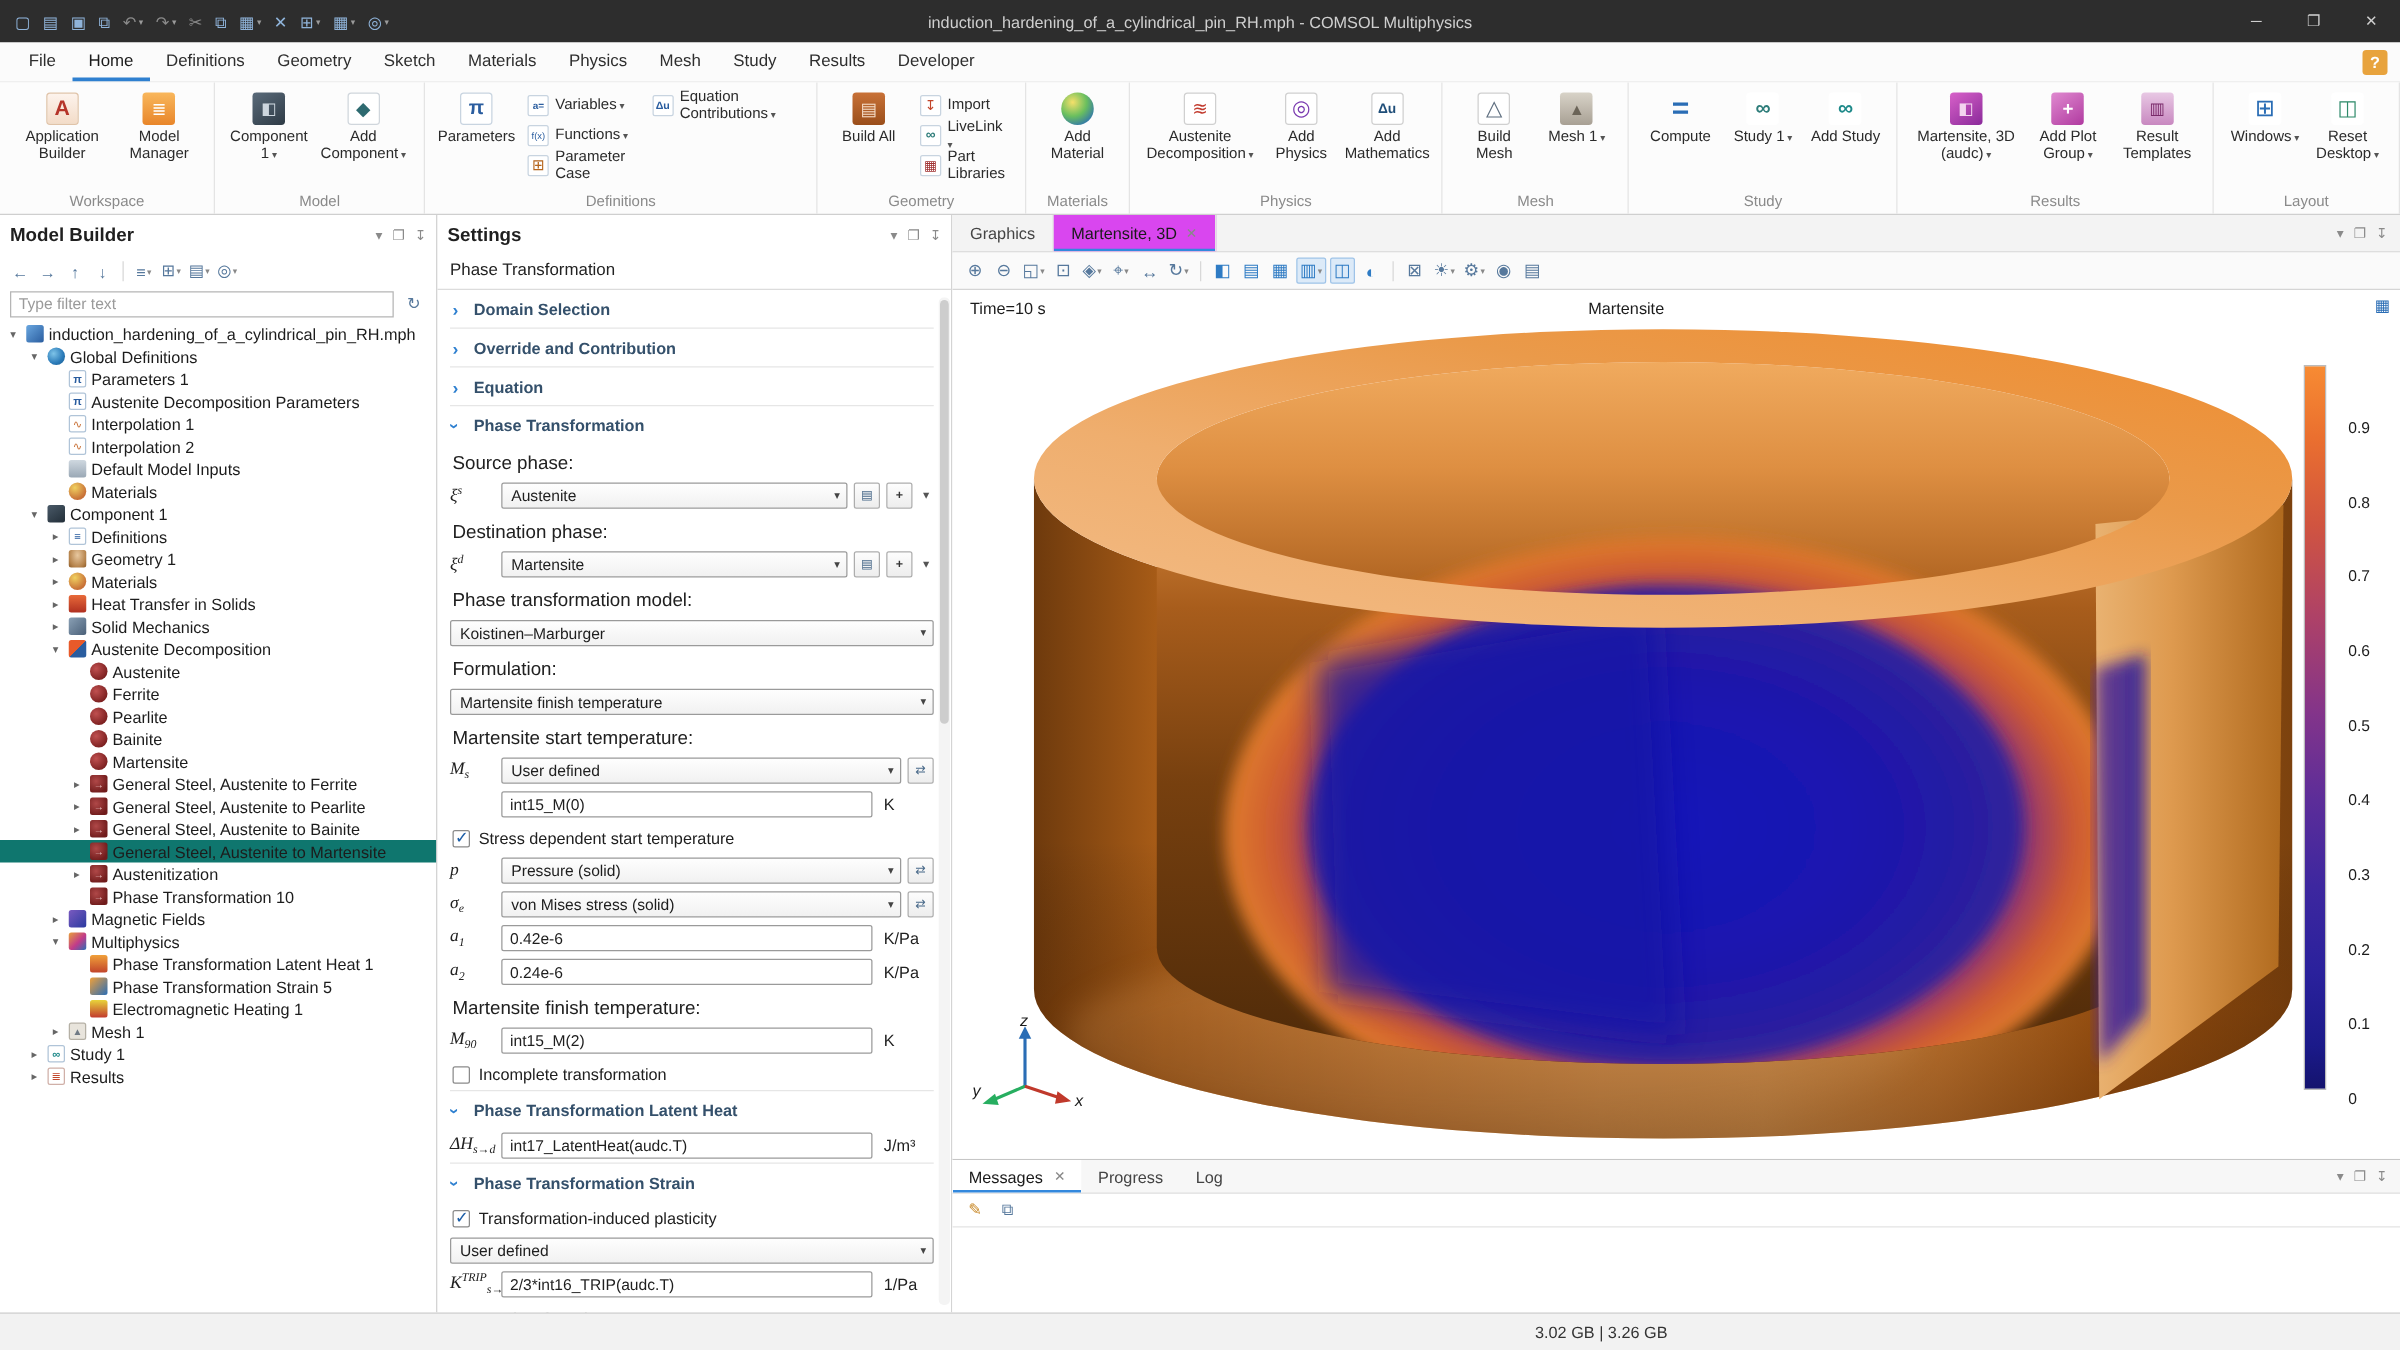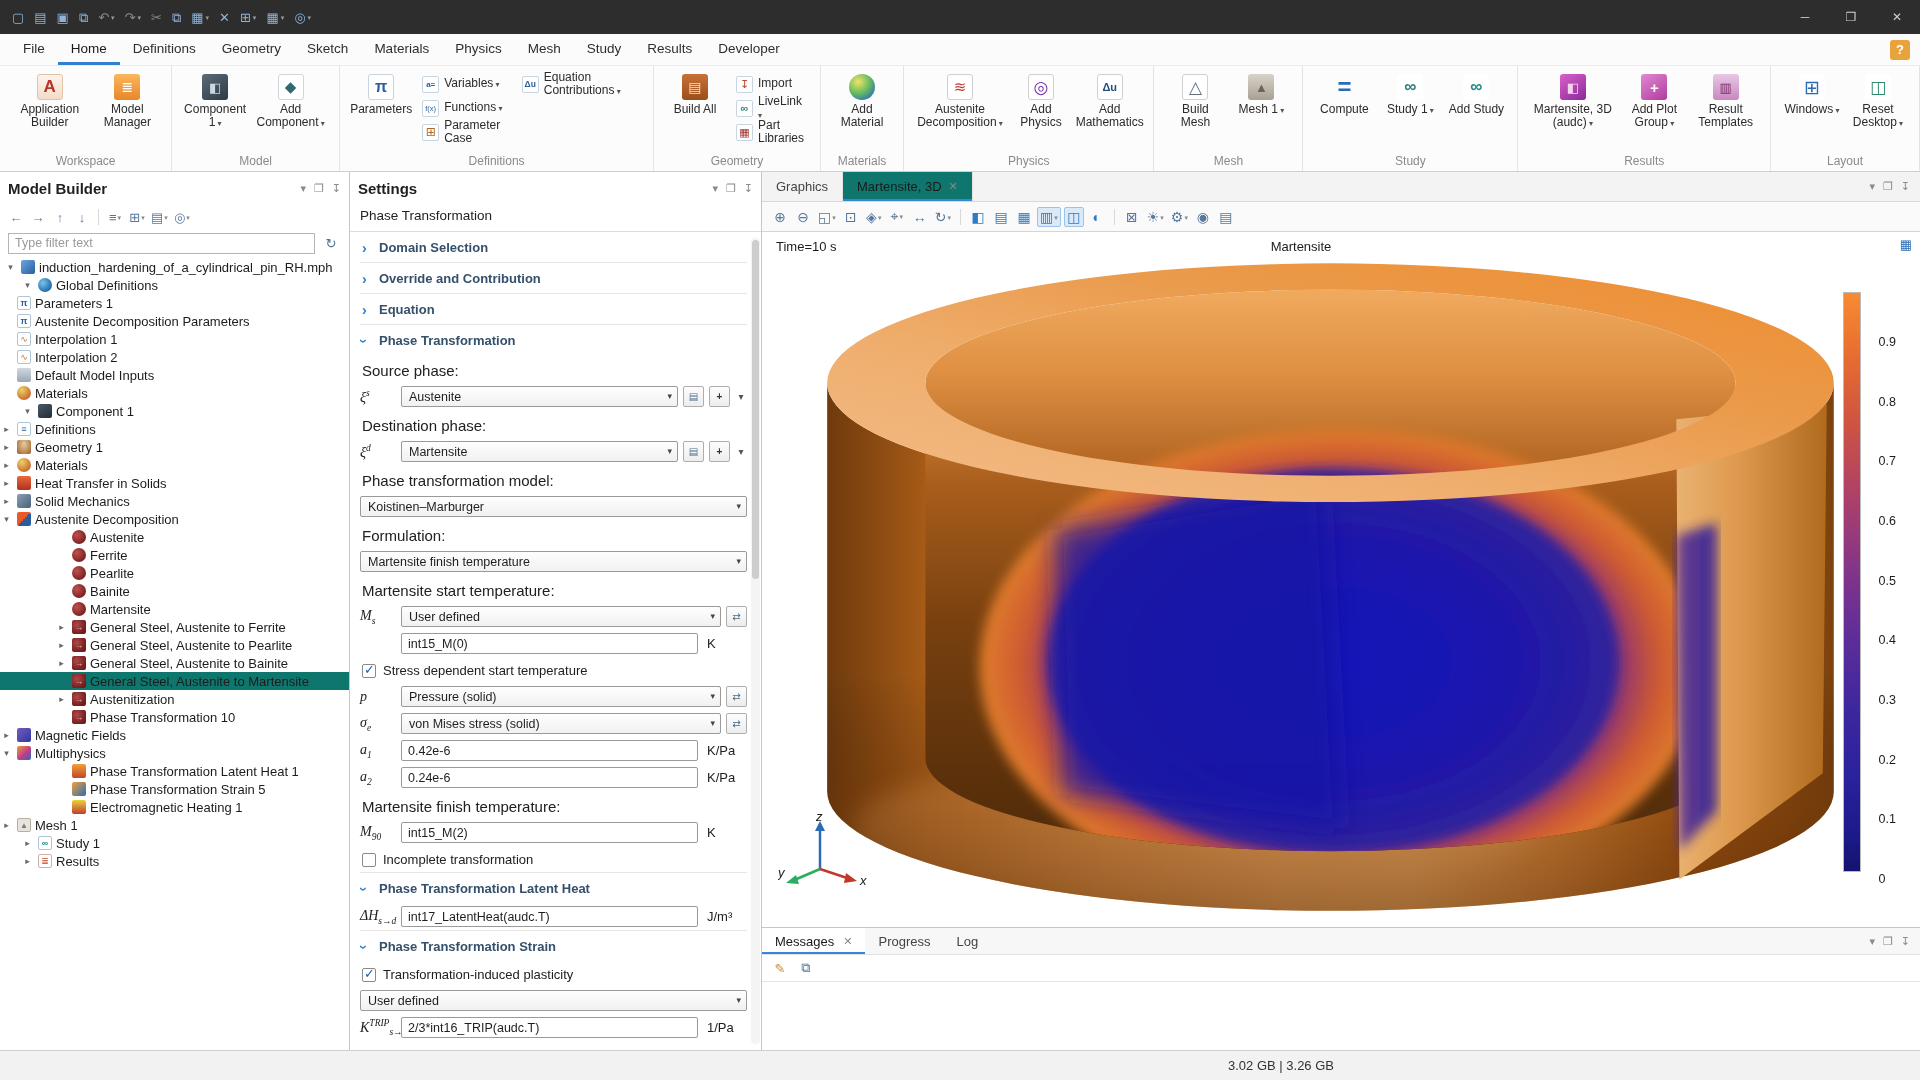--- a/index.html
+++ b/index.html
@@ -83,21 +83,21 @@
   .tico[data-sep="true"] { min-width:1px; width:1px; height:16px; background:#d8d8d8; padding:0; margin:0 4px; }
   .filterrow { height:26px; display:flex; align-items:center; gap:6px; padding:0 8px; flex:none; }
   .filterrow input { flex:1; height:21px; border:1px solid #b5b5b5; font-size:12.5px; padding:0 6px; color:#333; font-family:inherit; }
   .filterrow input::placeholder { color:#9a9a9a; }
 
   
   .tree { flex:1; overflow:hidden; padding-top:2px; }
   .tree-row { display:flex; align-items:center; height:18px; gap:4px; cursor:default; white-space:nowrap; }
   .tree-row[data-depth="0"] { padding-left:4px; }
   .tree-row[data-depth="1"] { padding-left:21px; }
-  .tree-row[data-depth="2"] { }
+  .tree-row[data-depth="2"] { padding-left:38px; }
   .tree-row[data-depth="3"] { padding-left:55px; }
   .tree-row[data-selected="true"] { background:#0f766e; }
   .arrow { width:13px; text-align:center; flex:none; font-size:9px; color:#666; }
   .tree-row[data-arrow="closed"] .arrow::before { content:"▸"; }
   .tree-row[data-arrow="open"] .arrow::before { content:"▾"; }
   .ni { width:14px; height:14px; border-radius:2px; display:inline-flex; align-items:center; justify-content:center; font-size:9px; flex:none; }
   .tree-label { font-size:13px; color:#1c1c1c; }
   [data-icon="mph"] .ni { background:linear-gradient(135deg,#6aa7e0,#2a5d9f); }
   [data-icon="globe"] .ni { background:radial-gradient(circle at 35% 35%,#7ec3e8,#2a7ab8 60%,#1a5a8a); border-radius:50%; }
   [data-icon="pi"] .ni { background:#fff; border:1px solid #b0c4d8; } [data-icon="pi"] .ni::after { content:"π"; color:#2a5d9f; font-weight:bold; }
@@ -146,21 +146,21 @@
   .cbrow { display:flex; align-items:center; gap:7px; padding:6px 0 5px 2px; }
   .cb { width:14px; height:14px; border:1px solid #8a8a8a; background:#fff; position:relative; flex:none; border-radius:2px; }
   .cb[data-checked="true"]::after { content:"✓"; position:absolute; left:1px; top:-3px; font-size:13px; font-weight:bold; color:#1e5fa8; }
   .cblbl { font-size:13px; color:#202020; }
   .set-scroll { position:absolute; right:1px; top:6px; bottom:6px; width:9px; background:#f4f4f4; border-radius:4px; }
   .set-thumb { position:absolute; left:1px; right:1px; top:2px; height:42%; background:#cdcdcd; border-radius:4px; }
 
   
   .gtabs { height:30px; background:#f3f3f3; display:flex; align-items:stretch; border-bottom:1px solid #d8d8d8; flex:none; }
   .gtab { display:flex; align-items:center; gap:7px; padding:0 14px; font-size:13px; color:#444; border-right:1px solid #e2e2e2; cursor:default; }
-  .gtab[data-active="true"] { background:#0f766e; color:#1a1a1a; box-shadow:inset 0 -2px 0 #3388dd; }
+  .gtab[data-active="true"] { background:#d946ef; color:#1a1a1a; box-shadow:inset 0 -2px 0 #3388dd; }
   .tabclose { color:#888; font-size:11px; } .tabclose::after { content:"✕"; }
   .gtabicons { margin-left:auto; display:flex; gap:8px; align-items:center; padding-right:10px; color:#8a8a8a; font-size:11px; }
   .gtools { height:30px; background:#fafafa; border-bottom:1px solid #d5d5d5; display:flex; align-items:center; gap:3px; padding:0 8px; flex:none; }
   .gtools .tico { font-size:14px; }
   .gcanvas { flex:1; position:relative; background:#fff; overflow:hidden; }
   .scene { position:absolute; inset:0; width:100%; height:100%; }
   .timelbl { position:absolute; left:14px; top:7px; font-size:13px; color:#1c1c1c; }
   .plttitle { position:absolute; left:0; right:80px; top:7px; text-align:center; font-size:13px; color:#1c1c1c; }
   .cornericon { position:absolute; right:8px; top:5px; color:#2a6db5; font-size:13px; }
   .cbar { position:absolute; right:59px; top:60px; width:18px; height:580px; border:1px solid #bbb;
@@ -210,20 +210,21 @@
         <span class="qicon" data-caret="true">▦</span>
 
         <span class="qicon">✕</span>
 
         <span class="qicon" data-caret="true">⊞</span>
 
         <span class="qicon" data-caret="true">▦</span>
 
         <span class="qicon" data-caret="true">◎</span>
       </div>
+    <span class="wtitle">induction_hardening_of_a_cylindrical_pin_RH.mph - COMSOL Multiphysics</span>
     <div class="wbtns">
 
         <span class="wbtn">─</span>
 
         <span class="wbtn">❐</span>
 
         <span class="wbtn">✕</span>
       </div>
   </div>
 

